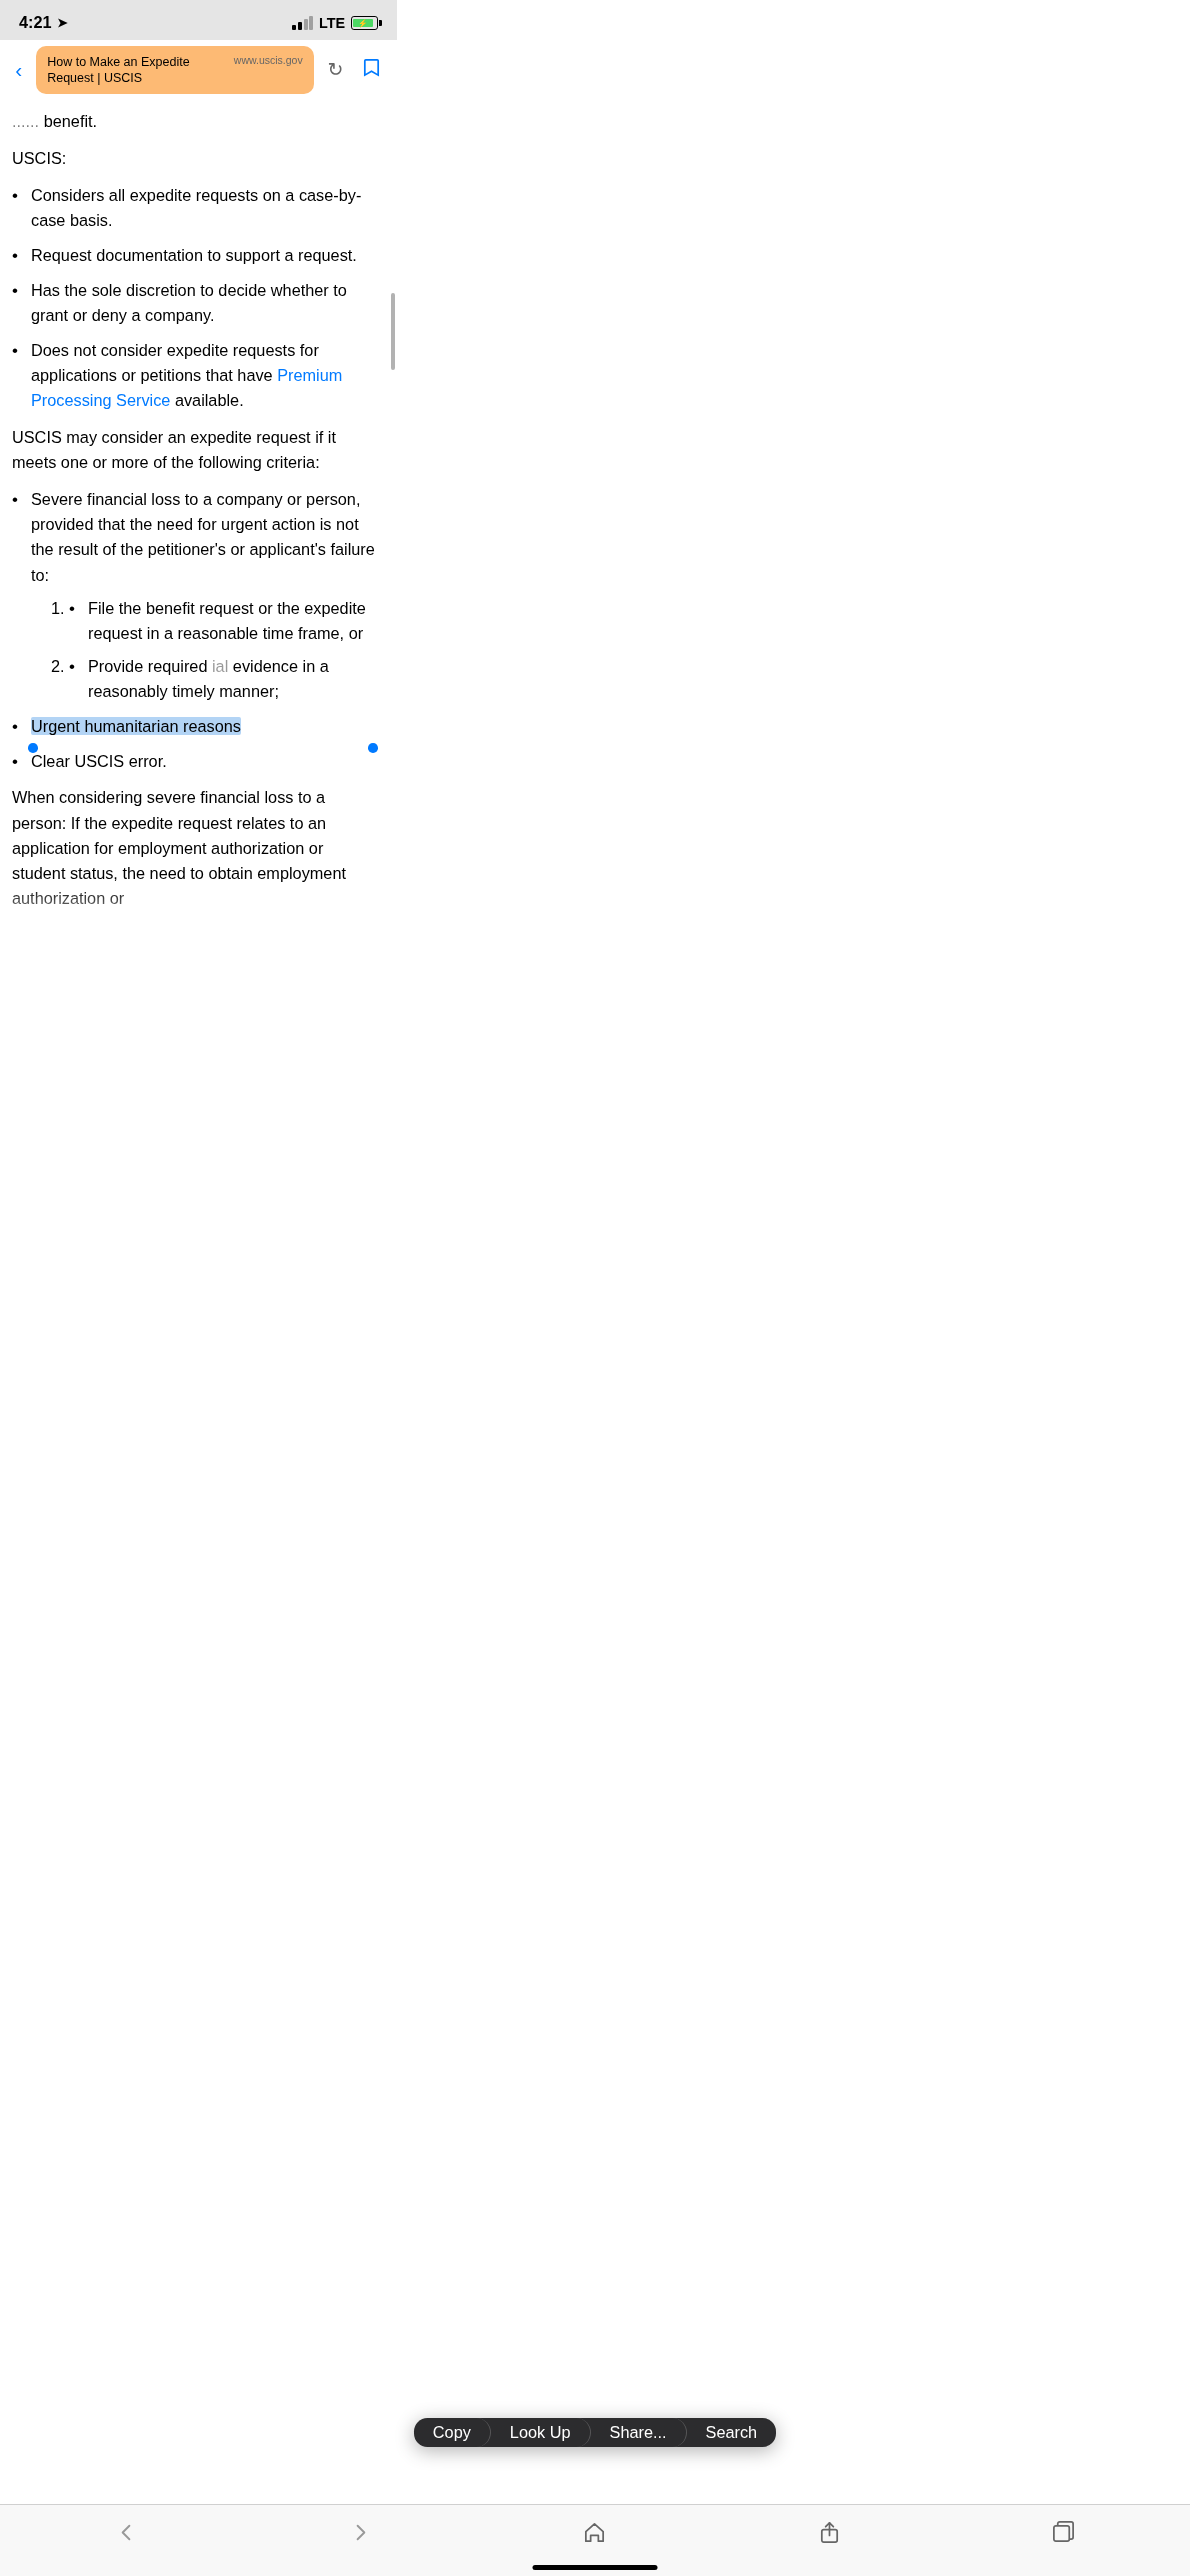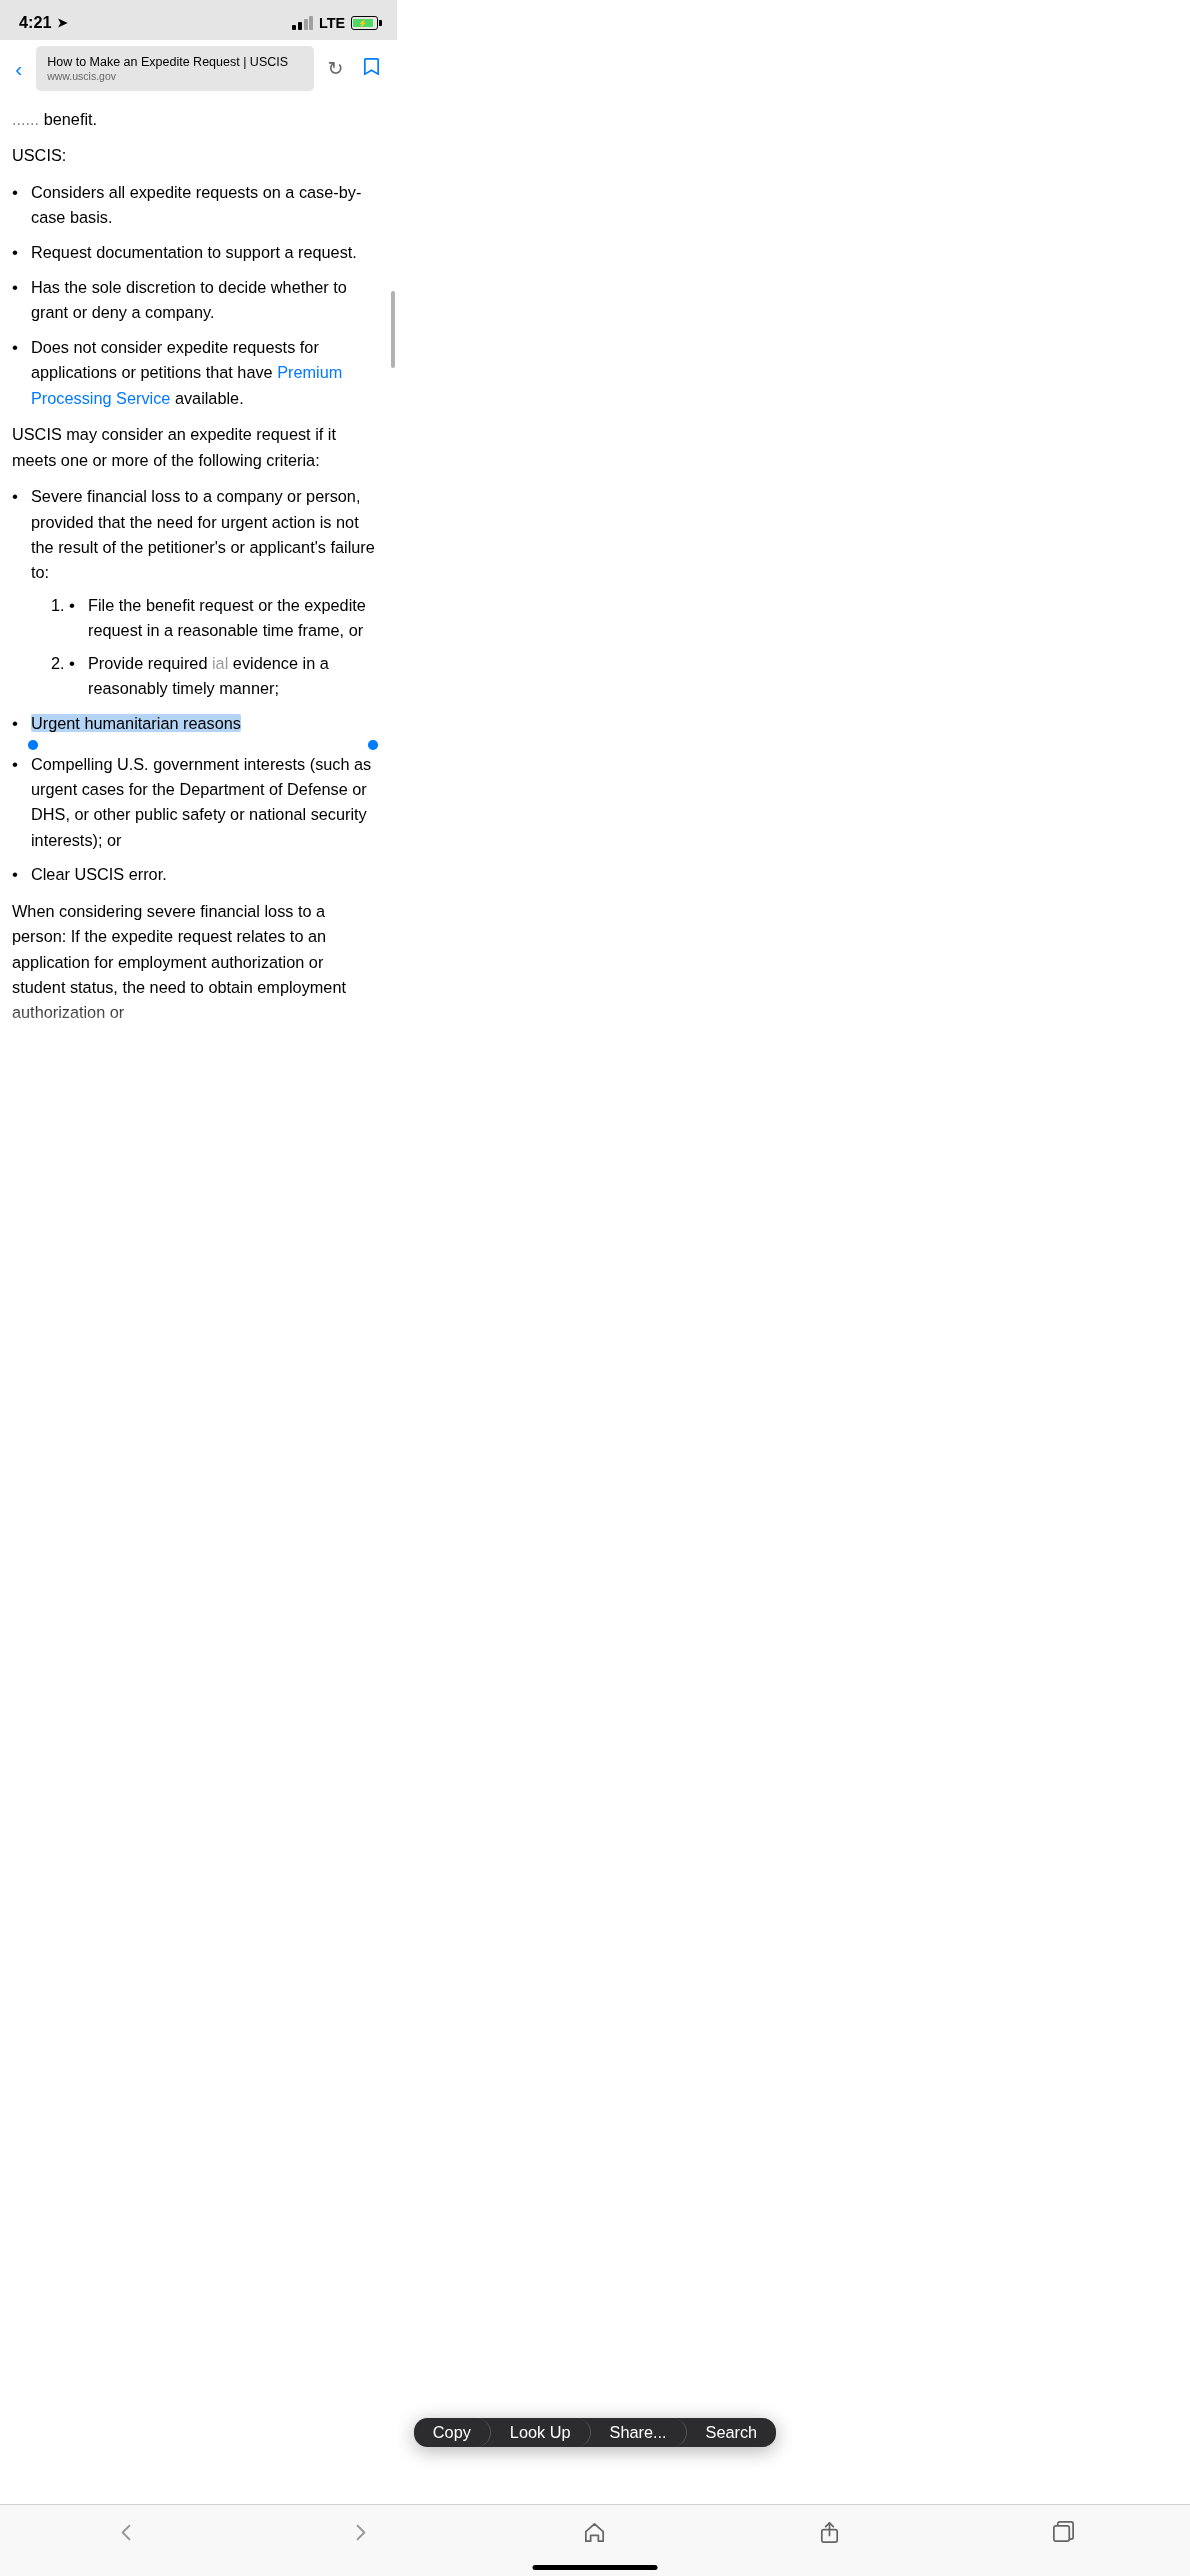--- a/index.html
+++ b/index.html
@@ -103,25 +103,24 @@
       gap: 9.6px;
     }
     .back-btn {
       color: #007aff;
       font-size: 21px;
       padding: 3.8px;
       cursor: pointer;
     }
     .url-bar {
       flex: 1;
-      background: #e5e5e5;
-      border-radius: 5px;
+      background: #fdba74;
+      border-radius: 10px;
       padding: 7.7px 11.5px;
       display: flex;
-      flex-direction: column;
     }
     .url-title {
       font-size: 12.5px;
       color: #000;
       line-height: 1.3;
     }
     .url-domain {
       font-size: 10.5px;
       color: #666;
       line-height: 1.3;
@@ -373,23 +372,20 @@
         </ol>
       </li>
 
       <li style="position:relative; padding-left: 19px;">
         <span class="selected-text">Urgent humanitarian reasons</span>
         
         <span style="position:absolute; left: 16.3px; bottom: -13.4px; width:9.6px; height:9.6px; background:#007aff; border-radius:50%; display:inline-block; z-index:50;"></span>
         <span style="position:absolute; right: -1.9px; bottom: -13.4px; width:9.6px; height:9.6px; background:#007aff; border-radius:50%; display:inline-block; z-index:50;"></span>
       </li>
 
-      <li style="margin-top: 15.3px;">
-        <span>Compelling U.S. government interests (such as urgent cases for the Department of Defense or DHS, or other public safety or national security interests); or</span>
-      </li>
 
       <li>
         <span>Clear USCIS error.</span>
       </li>
     </ul>
 
     <p>When considering severe financial loss to a person: If the expedite request relates to an application for employment authorization or student status, the need to obtain employment authorization or</p>
 
   </div>
 </div>

